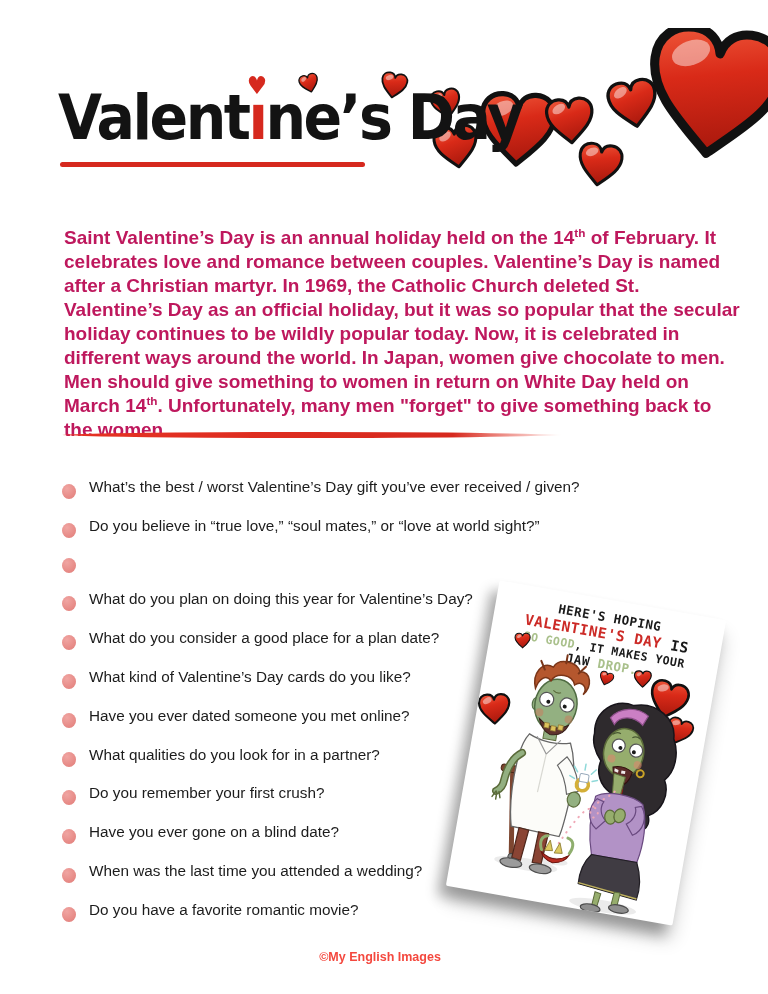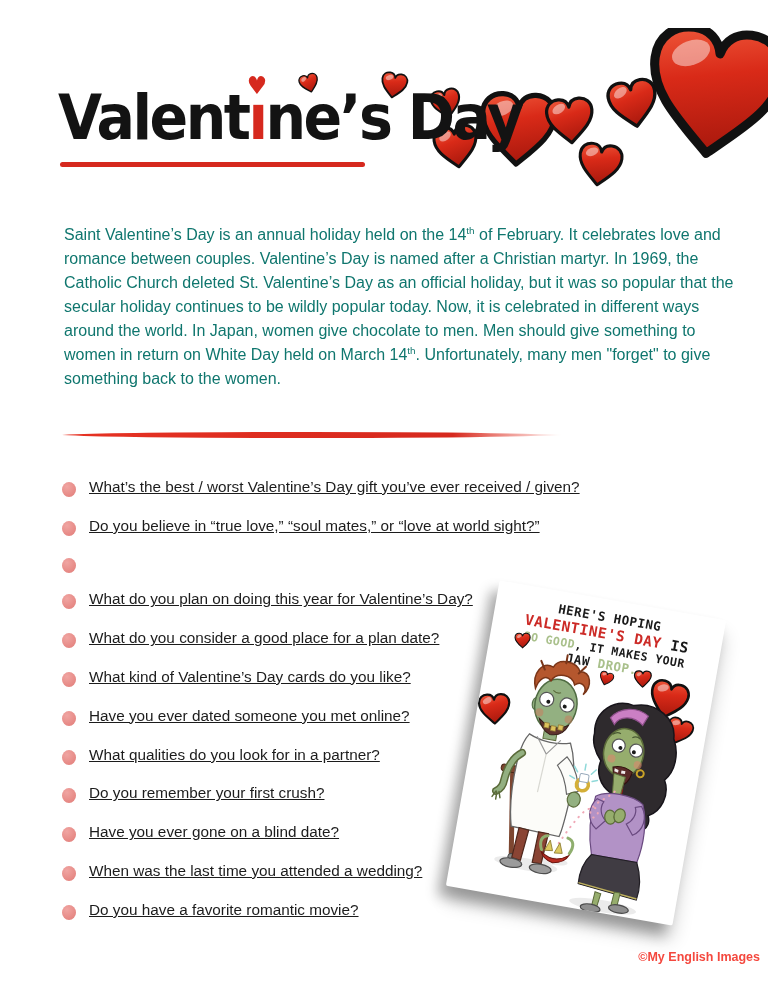--- a/index.html
+++ b/index.html
@@ -12,44 +12,44 @@
          letter-spacing:-2.5px;color:#131313;transform:scaleY(1.08);transform-origin:left top;
          white-space:nowrap;}
   .i-wrap{position:relative;color:#d6291e;display:inline-block;}
   .i-heart{position:absolute;left:50%;transform:translateX(-50%);top:-0.34em;font-size:0.40em;
            color:#d6291e;letter-spacing:0;line-height:1;}
   .title-underline{position:absolute;left:2px;top:80px;width:305px;height:5px;background:#d6291e;
                    border-radius:3px;}
   .hearts-svg{position:absolute;left:288px;top:0;z-index:1;}
 
   
-  .intro{position:absolute;left:64px;top:179px;width:678px;font-size:16px;line-height:24px;
-         color:#0f766e;}
+  .intro{position:absolute;left:64px;top:179px;width:678px;font-size:19px;line-height:24px;
+         color:#be185d;font-weight:bold;}
   .intro sup{font-size:0.62em;line-height:0;vertical-align:super;}
 
   
   .divider-svg{position:absolute;left:60px;top:400px;}
 
   
   .questions{position:absolute;left:62px;top:447px;width:575px;margin:0;padding:0;list-style:none;}
-  .q{display:flex;align-items:center;margin:0 0 14.8px 0;font-size:15.3px;line-height:24px;
-     color:#1c1c1c;text-decoration:underline;}
+  .q{display:flex;align-items:flex-end;margin:0 0 14.8px 0;font-size:15.3px;line-height:24px;
+     color:#1c1c1c;}
   .q .bullet{flex:0 0 14px;width:14px;height:15px;border-radius:50%;
      background:radial-gradient(circle at 35% 30%, #f0a5a2, #e68884 70%, #db7a76);
      margin:5px 13px 0 0;}
 
   
   .card{position:absolute;left:471px;top:570px;width:230px;height:310px;background:#ffffff;
         transform:rotate(10deg);border-radius:2px;z-index:3;
         box-shadow:-7px 11px 13px rgba(0,0,0,0.30), 2px 15px 18px rgba(0,0,0,0.16);}
   .card svg{display:block;}
   .cap{font-family:"DejaVu Sans Mono",monospace;font-weight:700;letter-spacing:0.5px;}
 
   
-  .copyright{position:absolute;left:0;right:8px;top:922px;text-align:right;font-size:12.5px;
+  .copyright{position:absolute;left:0;right:8px;top:922px;text-align:center;font-size:12.5px;
              font-weight:700;color:#f4483e;}
 </style>
 </head>
 <body>
 
 <svg width="0" height="0" style="position:absolute" aria-hidden="true">
   <defs>
     <linearGradient id="hg" x1="0" y1="0" x2="0.25" y2="1">
       <stop offset="0" stop-color="#f05a3c"></stop>
       <stop offset="0.45" stop-color="#d92a18"></stop>

